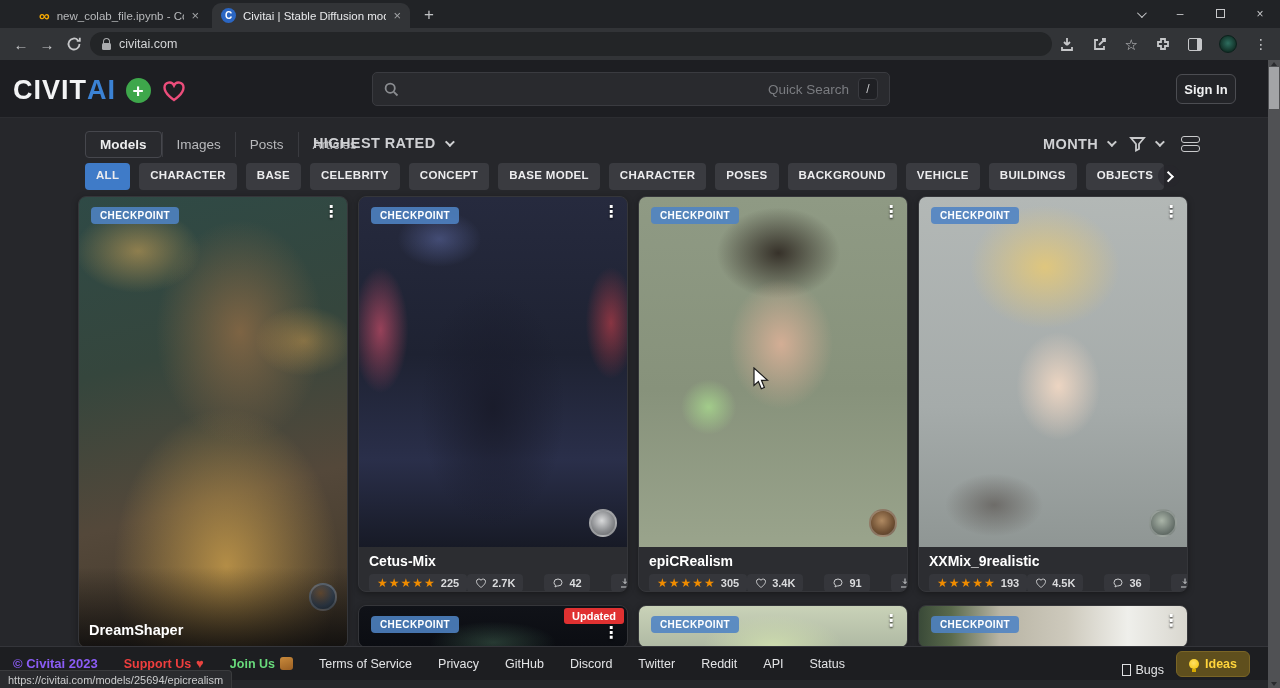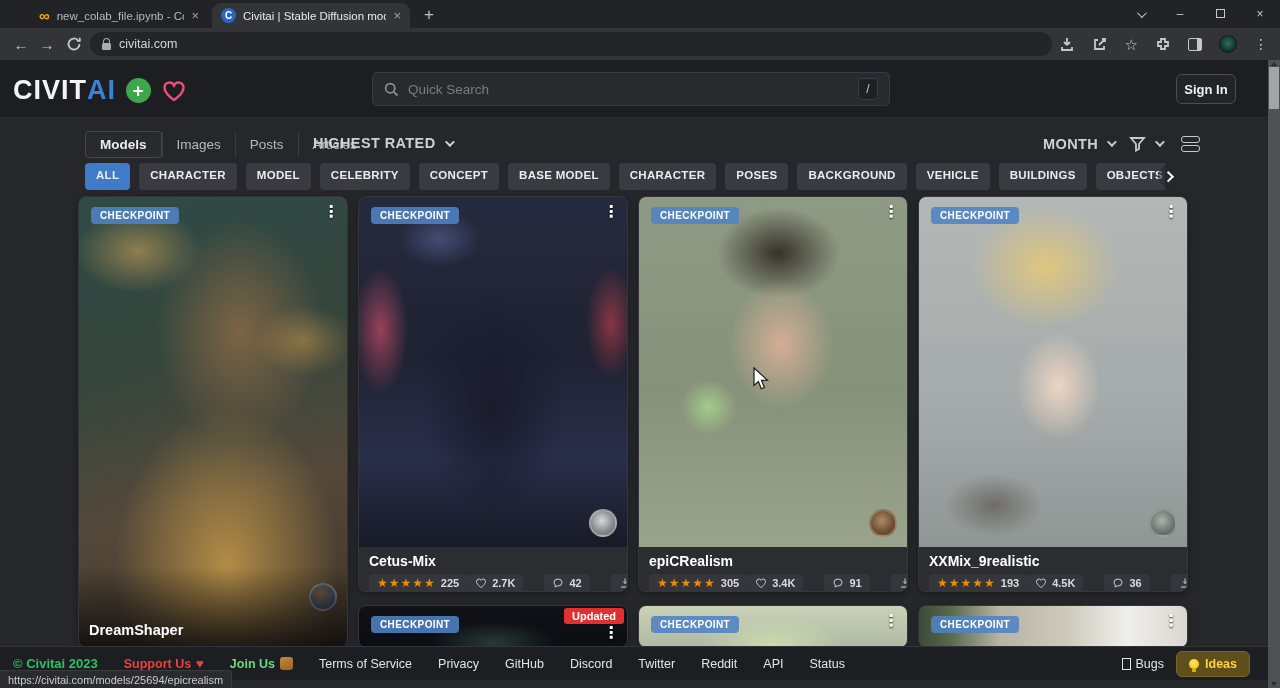--- a/index.html
+++ b/index.html
@@ -46,21 +46,21 @@
   
   .site-header { position:absolute; top:60px; left:0; width:1268px; height:58px; background:#1d1e22;
                  border-bottom:1px solid #2c2d31; }
   .logo { position:absolute; left:13px; top:15px; font-size:27px; font-weight:bold; letter-spacing:1px; display:flex; align-items:center; }
   .logo-civit { color:#f3f4f5; } .logo-ai { color:#3b82d4; }
   .plus-circle { margin-left:10px; width:25px; height:25px; border-radius:50%; background:#3ea74b; color:#fff;
                  font-size:19px; font-weight:bold; display:flex; align-items:center; justify-content:center; line-height:1;}
   .heart-outline { margin-left:11px; display:flex; }
   .search { position:absolute; left:372px; top:12px; width:518px; height:34px; background:#292a2e;
             border:1px solid #3a3b40; border-radius:5px; display:flex; align-items:center; padding:0 11px; gap:9px; }
-  .search-placeholder { font-size:13.5px; color:#7a7c80; flex:1; }
+  .search-placeholder { font-size:13.5px; color:#7a7c80; flex:1;text-align:right; }
   .slash-badge { width:20px; height:22px; background:#1f2024; border:1px solid #3a3b40; border-radius:4px;
                  display:flex; align-items:center; justify-content:center; font-size:12px; color:#c6c7c9; }
   .signin { position:absolute; left:1176px; top:14px; width:60px; height:30px; background:#232428;
             border:1px solid #4c4d52; border-radius:6px; color:#f0f1f2; font-size:13px; font-weight:bold;
             display:flex; align-items:center; justify-content:center; }
 
   
   .nav-tabs { position:absolute; left:85px; top:131px; display:flex; align-items:center; }
   .nav-tab { padding:5px 14px; font-size:13.5px; color:#b8b9bc; border-left:1px solid #3a3b40; }
   .nav-tab:first-child { border-left:none; }
@@ -145,27 +145,27 @@
     linear-gradient(180deg, #b3b8b6 0%, #a5abaa 60%, #8f9694 100%); }
   .img-p1 { background: radial-gradient(90px 30px at 50% 85%, rgba(90,140,110,.35), transparent 70%),
             linear-gradient(180deg,#101218,#0b0d12); }
   .img-p2 { background: radial-gradient(100px 45px at 50% 95%, rgba(210,225,175,.85), transparent 70%),
             linear-gradient(180deg,#c9d2b8,#aeb8a2); }
   .img-p3 { background: linear-gradient(90deg,#3a4a38 0%,#5a6a4c 12%,#b8b4a4 30%,#cdc9bc 55%,#efefeb 78%,#d9d7cf 100%); }
 
   
   .site-footer { position:absolute; left:0; top:646px; width:1268px; height:34px; background:#1d1e21;
                  border-top:1px solid #34353a; display:flex; align-items:center; z-index:30; }
-  .copyright { margin-left:13px; font-size:13px; font-weight:bold; color:#22c55e; }
+  .copyright { margin-left:13px; font-size:13px; font-weight:bold; color:#8b5cf6; }
   .f-link { font-size:12.5px; color:#e3e4e6; margin-left:26px; display:flex; align-items:center; gap:5px; }
   .f-support { color:#f03e3e; font-weight:bold; } .f-heart { color:#e8433f; font-size:13px; }
   .f-join { color:#69db7c; font-weight:bold; }
   .join-emoji { display:inline-block; width:13px; height:13px; border-radius:3px;
                 background:linear-gradient(160deg,#c98a3b,#9a5f23); }
-  .footer-right { margin-left:auto; display:flex; align-items:center; gap:12px; padding-right:18px; }
+  .footer-right { margin-left:auto; display:flex; align-items:flex-end; gap:12px; padding-right:18px; }
   .bugs { display:flex; align-items:center; gap:5px; font-size:12.5px; color:#e3e4e6; }
   .tofu-box { display:inline-block; width:9px; height:12px; border:1.2px solid #dfe0e2; }
   .ideas-btn { display:flex; align-items:center; gap:6px; background:#5f4f1d; border:1px solid #7a6526;
                border-radius:6px; padding:5px 12px; font-size:12.5px; font-weight:bold; color:#ffd43b; }
   .bulb { position:relative; width:10px; height:10px; border-radius:50%;
           background:radial-gradient(circle at 45% 40%, #ffe066, #f3c200); }
   .bulb::after { content:''; position:absolute; left:3px; bottom:-3px; width:4px; height:3px; background:#d8ab00; }
 
   .status-bubble { position:absolute; left:0; top:670px; height:18px; background:#2a2b2e;
                    border:1px solid #3a3b3d; border-left:none; border-bottom:none; border-radius:0 4px 0 0;
@@ -276,21 +276,21 @@
     <i class="chev"></i>
     <span class="layout-ico">
         <i></i>
         <i></i>
       </span>
   </div>
 
   <div class="chips">
     <span class="chip active">ALL</span>
     <span class="chip">CHARACTER</span>
-    <span class="chip">MODEL</span>
+    <span class="chip">BASE</span>
     <span class="chip">CELEBRITY</span>
     <span class="chip">CONCEPT</span>
     <span class="chip">BASE MODEL</span>
     <span class="chip">CHARACTER</span>
     <span class="chip">POSES</span>
     <span class="chip">BACKGROUND</span>
     <span class="chip">VEHICLE</span>
     <span class="chip">BUILDINGS</span>
     <span class="chip">OBJECTS</span>
 

